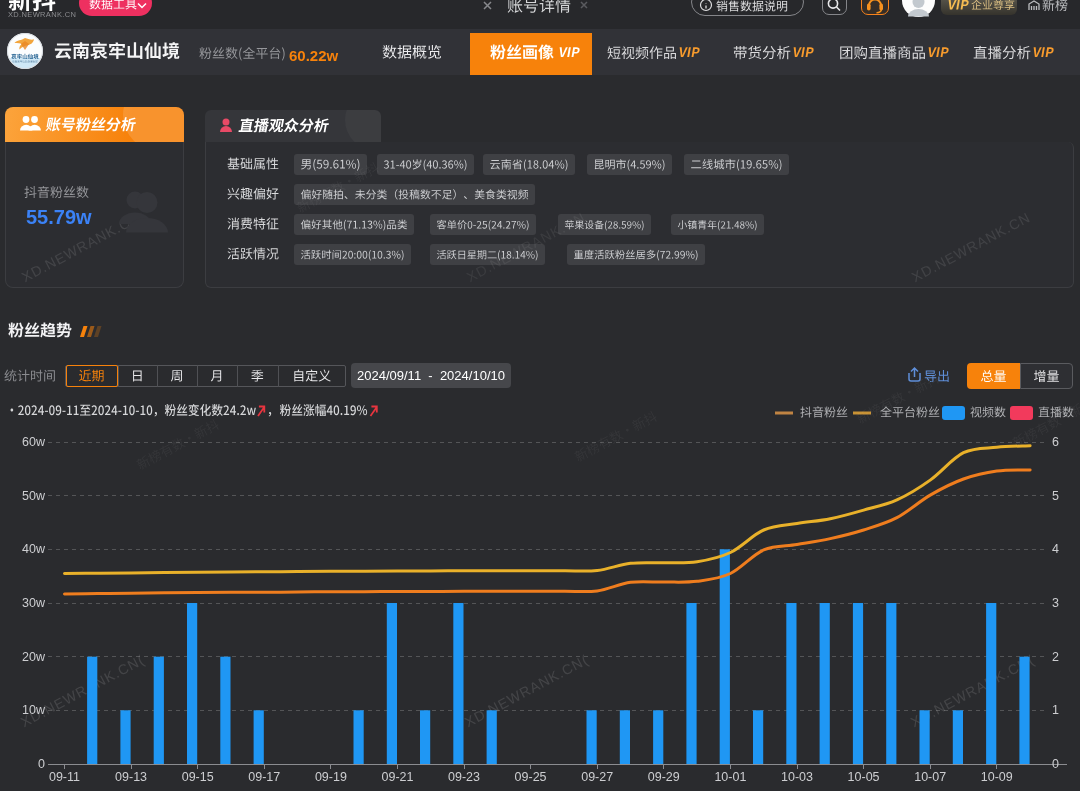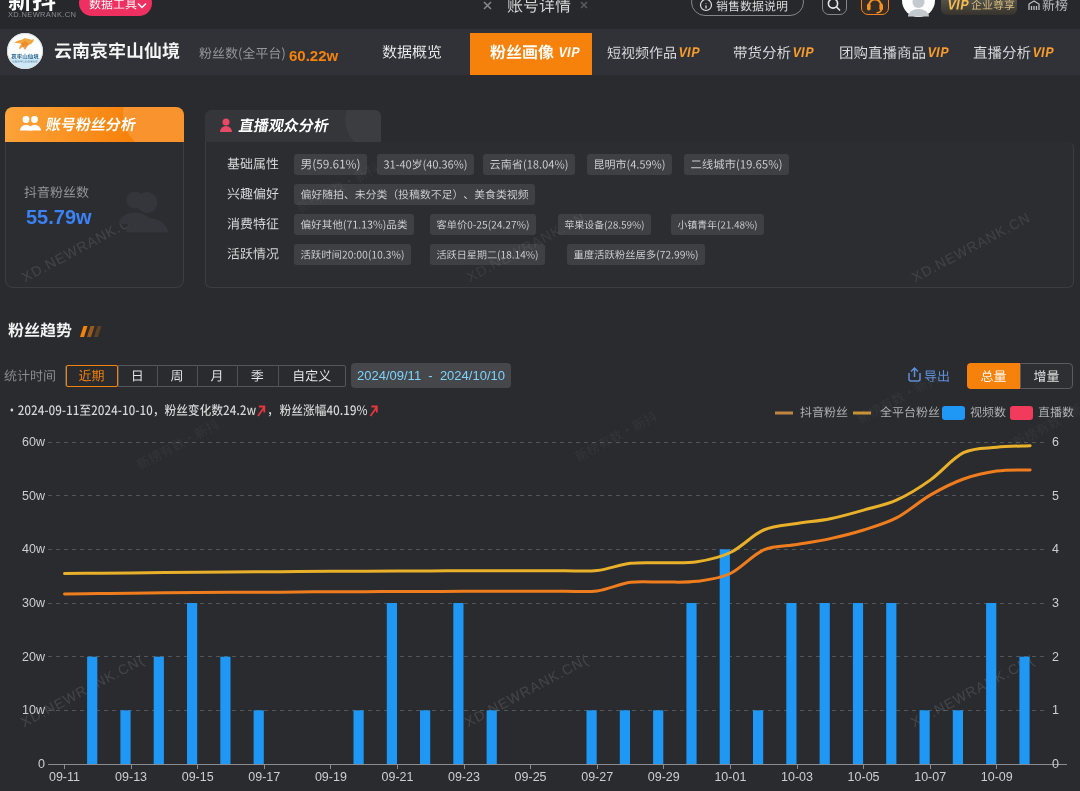--- a/index.html
+++ b/index.html
@@ -39,21 +39,21 @@
 <div class="abs" style="left:294px;top:243.5px;width:117px;height:21px;border-radius:3px;background:#3f4044"></div>
 <div class="abs" style="left:430px;top:243.5px;width:115px;height:21px;border-radius:3px;background:#3f4044"></div>
 <div class="abs" style="left:567px;top:243.5px;width:138px;height:21px;border-radius:3px;background:#3f4044"></div>
 <div class="abs" style="left:65px;top:365px;width:281px;height:22px;border:1px solid #55565a;border-radius:2px"></div>
 <div class="abs" style="left:65.5px;top:365px;width:52px;height:22px;border:1px solid #f7820b;border-radius:2px"></div>
 <div class="abs" style="left:117.5px;top:365px;width:1px;height:22px;background:#505155"></div>
 <div class="abs" style="left:157px;top:365px;width:1px;height:22px;background:#505155"></div>
 <div class="abs" style="left:197px;top:365px;width:1px;height:22px;background:#505155"></div>
 <div class="abs" style="left:237px;top:365px;width:1px;height:22px;background:#505155"></div>
 <div class="abs" style="left:277.5px;top:365px;width:1px;height:22px;background:#505155"></div>
-<div class="abs" style="left:351px;top:363px;width:160px;height:25px;border-radius:4px;background:#46474b;color:#7dd3fc;font-size:13px;text-align:center;line-height:25px">2024/09/11&nbsp; - &nbsp;2024/10/10</div>
+<div class="abs" style="left:351px;top:363px;width:160px;height:25px;border-radius:4px;background:#46474b;color:#ffffff;font-size:13px;text-align:center;line-height:25px">2024/09/11&nbsp; - &nbsp;2024/10/10</div>
 <div class="abs" style="left:967px;top:363px;width:53px;height:26px;background:#f7820b;border-radius:4px 0 0 4px"></div>
 <div class="abs" style="left:1020px;top:363px;width:53px;height:26px;background:#2e2f33;border:1px solid #5a5b5f;border-radius:0 4px 4px 0"></div>
 <div class="abs" style="left:18px;top:716px;transform:rotate(-28deg);transform-origin:0 0;font-size:14px;letter-spacing:1px;color:rgba(255,255,255,0.12);white-space:nowrap">XD.NEWRANK.CN(</div>
 <div class="abs" style="left:462px;top:716px;transform:rotate(-28deg);transform-origin:0 0;font-size:14px;letter-spacing:1px;color:rgba(255,255,255,0.12);white-space:nowrap">XD.NEWRANK.CN(</div>
 <div class="abs" style="left:908px;top:716px;transform:rotate(-28deg);transform-origin:0 0;font-size:14px;letter-spacing:1px;color:rgba(255,255,255,0.12);white-space:nowrap">XD.NEWRANK.CN(</div>
 <div class="abs" style="left:19px;top:271px;transform:rotate(-28deg);transform-origin:0 0;font-size:14px;letter-spacing:1px;color:rgba(255,255,255,0.11);white-space:nowrap">XD.NEWRANK.CN</div>
 <div class="abs" style="left:464px;top:271px;transform:rotate(-28deg);transform-origin:0 0;font-size:14px;letter-spacing:1px;color:rgba(255,255,255,0.07);white-space:nowrap">XD.NEWRANK.CN</div>
 <div class="abs" style="left:909px;top:271px;transform:rotate(-28deg);transform-origin:0 0;font-size:14px;letter-spacing:1px;color:rgba(255,255,255,0.1);white-space:nowrap">XD.NEWRANK.CN</div>
 <svg class="abs" style="left:0;top:0;pointer-events:none" width="1080" height="791" viewBox="0 0 1080 791">
     <defs>

